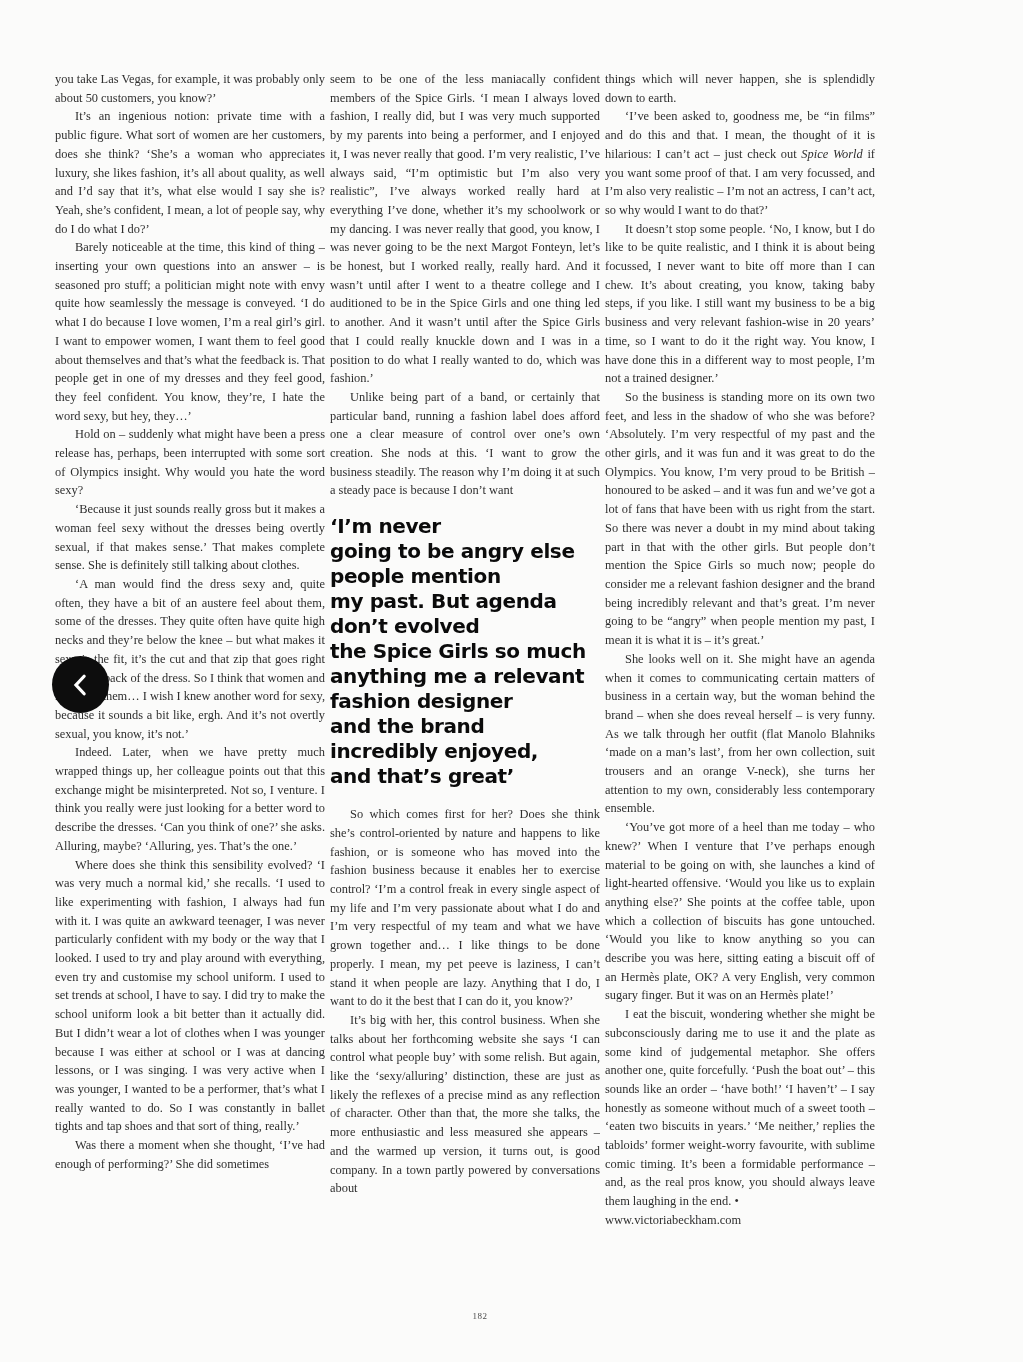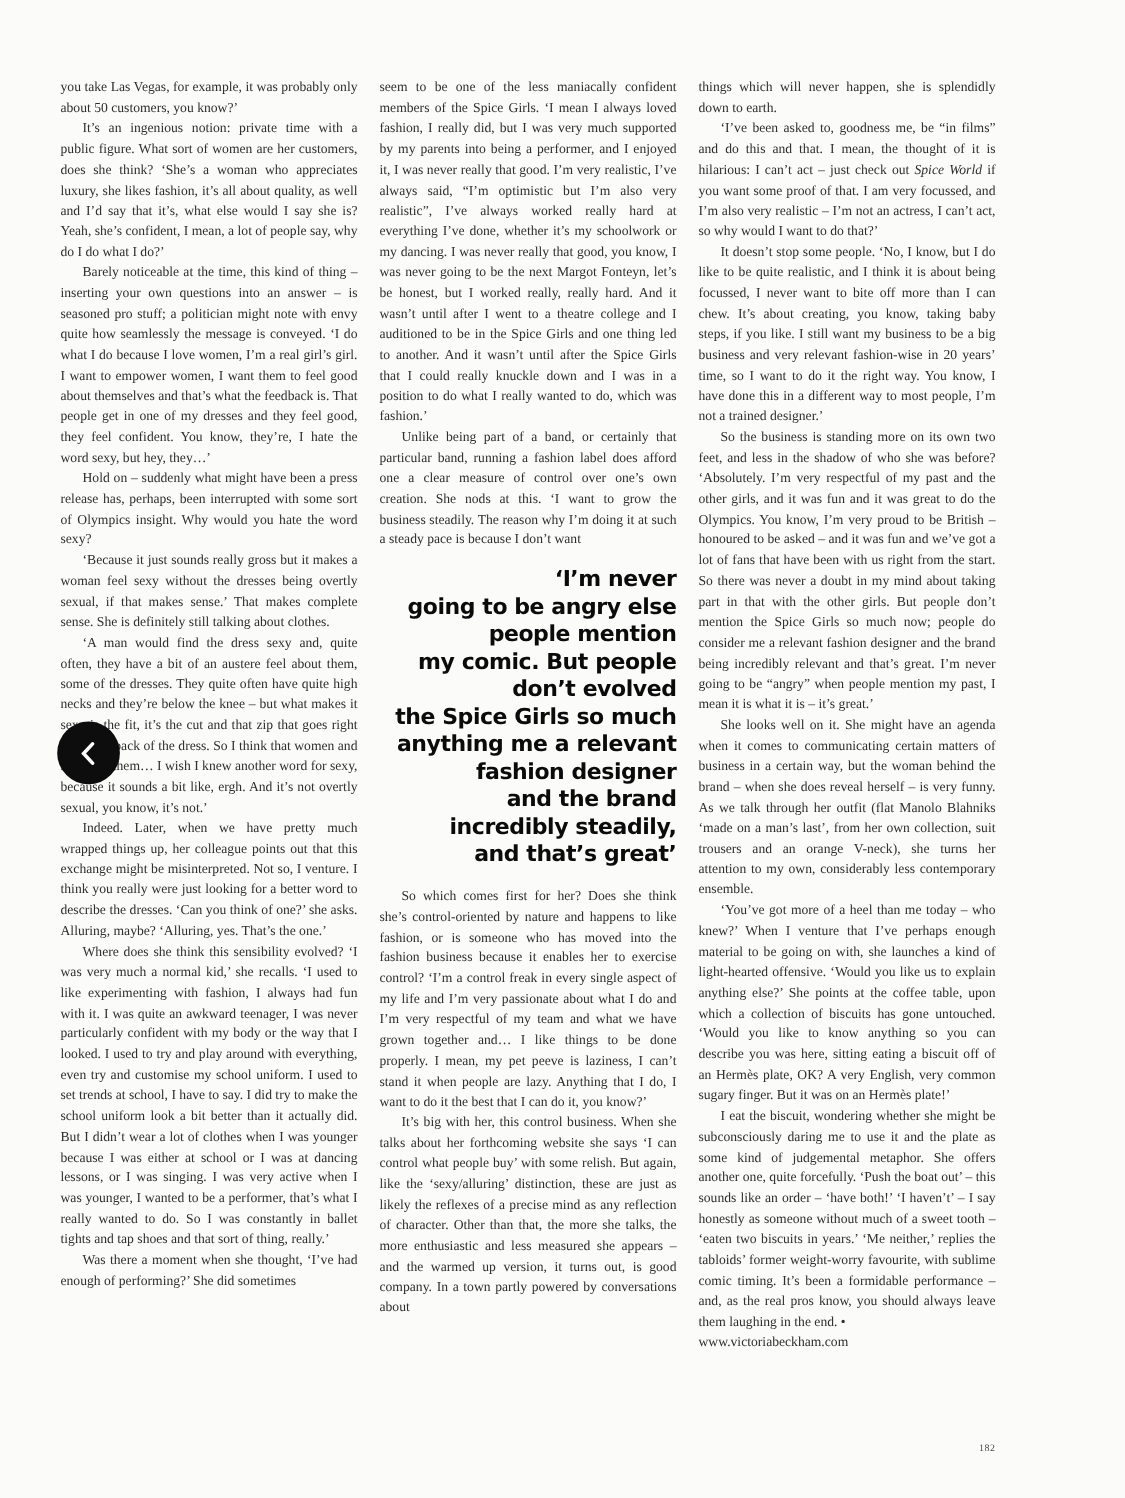--- a/index.html
+++ b/index.html
@@ -5,52 +5,52 @@
   * { margin:0; padding:0; box-sizing:border-box; }
   html,body { width:1023px; height:1362px; }
   body {
     background:#fbfbfa;
     font-family:"Liberation Serif", serif;
     position:relative;
     overflow:hidden;
   }
   .content {
     position:absolute; left:55px; top:70px; width:850px;
-    display:grid; grid-template-columns:270px 270px 270px; column-gap:20px;
+    display:grid; grid-template-columns:270px 270px 270px; column-gap:5px;
   }
   .col { color:#2e2e2e; }
   .col p {
     font-size:12.4px; line-height:18.7px;
     text-align:justify; text-justify:inter-word;
     color:#2e2e2e;
   }
   p.indent { text-indent:20px; }
   .pull-quote {
     margin:14px 0 16px;
-    text-align:right;
+    text-align:left;
     font-family:"DejaVu Sans", sans-serif;
     font-weight:bold;
     font-size:20px; line-height:25px;
     letter-spacing:-0.4px;
     color:#0b0b0b;
   }
   .site-url {
     font-size:12.6px; line-height:18.7px; color:#2e2e2e;
   }
   .back-button {
     position:absolute; left:52px; top:656px;
     width:57px; height:57px; border-radius:50%;
     background:#0d0d0d;
     display:flex; align-items:center; justify-content:center;
     cursor:pointer;
   }
   .back-button svg { display:block; }
   .page-number {
     position:absolute; top:1311px; left:55px; width:850px;
-    text-align:right;
+    text-align:center;
     font-size:9px; color:#4a4a4a; letter-spacing:0.5px;
   }
 </style>
 </head>
 <body>
 
 <div class="content">
 
   <div class="col">
     <p>you take Las Vegas, for example, it was probably only about 50 customers, you know?’</p>
@@ -65,27 +65,27 @@
   </div>
 
   <div class="col">
     <p>seem to be one of the less maniacally confident members of the Spice Girls. ‘I mean I always loved fashion, I really did, but I was very much supported by my parents into being a performer, and I enjoyed it, I was never really that good. I’m very realistic, I’ve always said, “I’m optimistic but I’m also very realistic”, I’ve always worked really hard at everything I’ve done, whether it’s my schoolwork or my dancing. I was never really that good, you know, I was never going to be the next Margot Fonteyn, let’s be honest, but I worked really, really hard. And it wasn’t until after I went to a theatre college and I auditioned to be in the Spice Girls and one thing led to another. And it wasn’t until after the Spice Girls that I could really knuckle down and I was in a position to do what I really wanted to do, which was fashion.’</p>
     <p class="indent">Unlike being part of a band, or certainly that particular band, running a fashion label does afford one a clear measure of control over one’s own creation. She nods at this. ‘I want to grow the business steadily. The reason why I’m doing it at such a steady pace is because I don’t want</p>
 
     <div class="pull-quote">
       <div>‘I’m never</div>
       <div>going to be angry else</div>
       <div>people mention</div>
-      <div>my comic. But people</div>
+      <div>my past. But agenda</div>
       <div>don’t evolved</div>
       <div>the Spice Girls so much</div>
       <div>anything me a relevant</div>
       <div>fashion designer</div>
       <div>and the brand</div>
-      <div>incredibly steadily,</div>
+      <div>incredibly enjoyed,</div>
       <div>and that’s great’</div>
     </div>
 
     <p class="indent">So which comes first for her? Does she think she’s control-oriented by nature and happens to like fashion, or is someone who has moved into the fashion business because it enables her to exercise control? ‘I’m a control freak in every single aspect of my life and I’m very passionate about what I do and I’m very respectful of my team and what we have grown together and… I like things to be done properly. I mean, my pet peeve is laziness, I can’t stand it when people are lazy. Anything that I do, I want to do it the best that I can do it, you know?’</p>
     <p class="indent">It’s big with her, this control business. When she talks about her forthcoming website she says ‘I can control what people buy’ with some relish. But again, like the ‘sexy/alluring’ distinction, these are just as likely the reflexes of a precise mind as any reflection of character. Other than that, the more she talks, the more enthusiastic and less measured she appears – and the warmed up version, it turns out, is good company. In a town partly powered by conversations about</p>
   </div>
 
   <div class="col">
     <p>things which will never happen, she is splendidly down to earth.</p>
     <p class="indent"><span>‘I’ve been asked to, goodness me, be “in films” and do this and that. I mean, the thought of it is hilarious: I can’t act – just check out </span><i>Spice World</i><span> if you want some proof of that. I am very focussed, and I’m also very realistic – I’m not an actress, I can’t act, so why would I want to do that?’</span></p>

